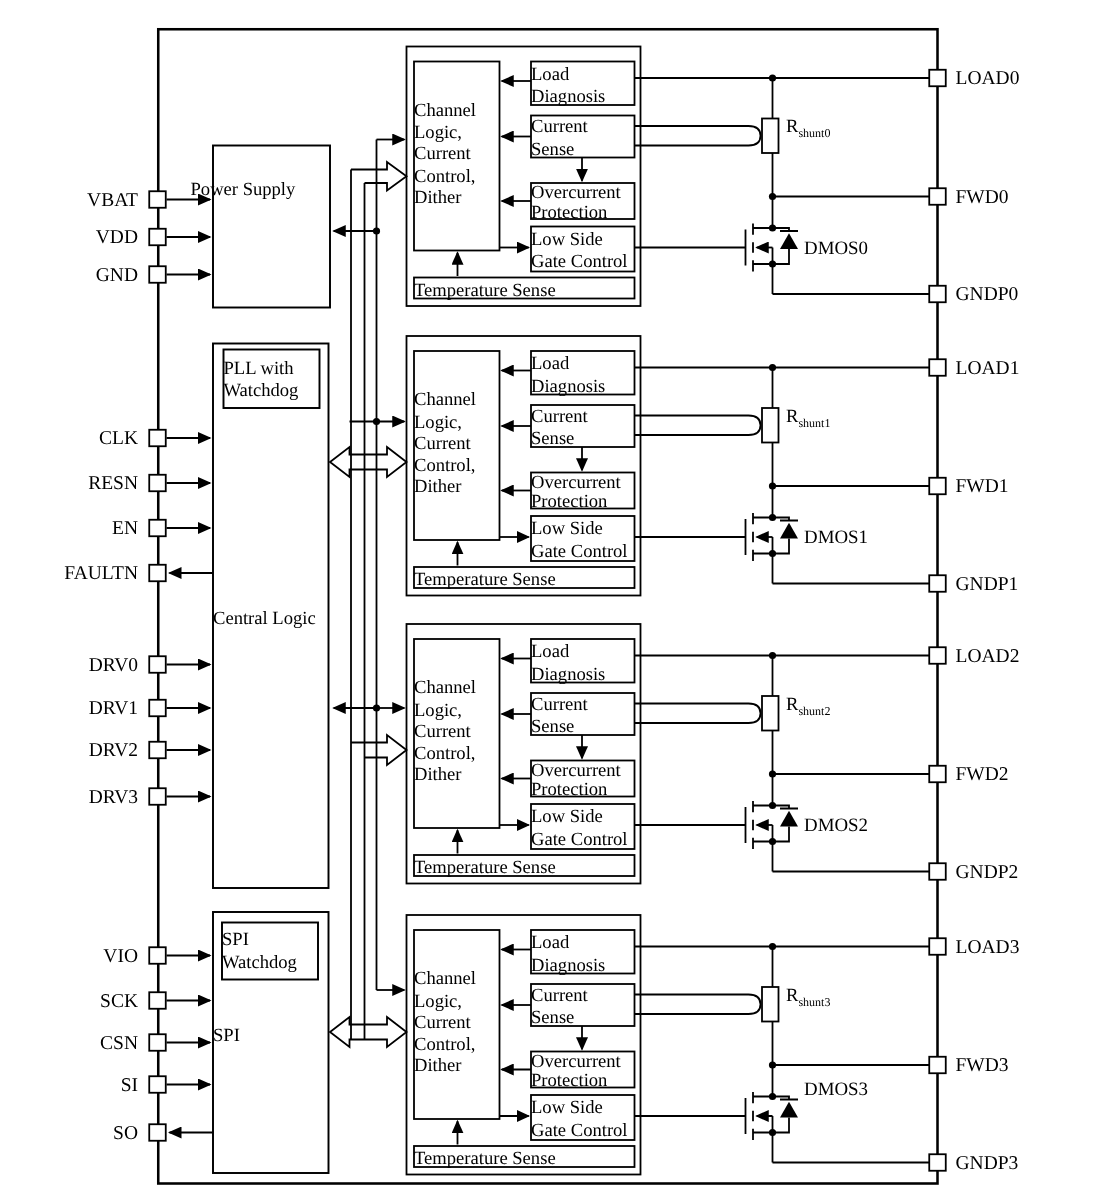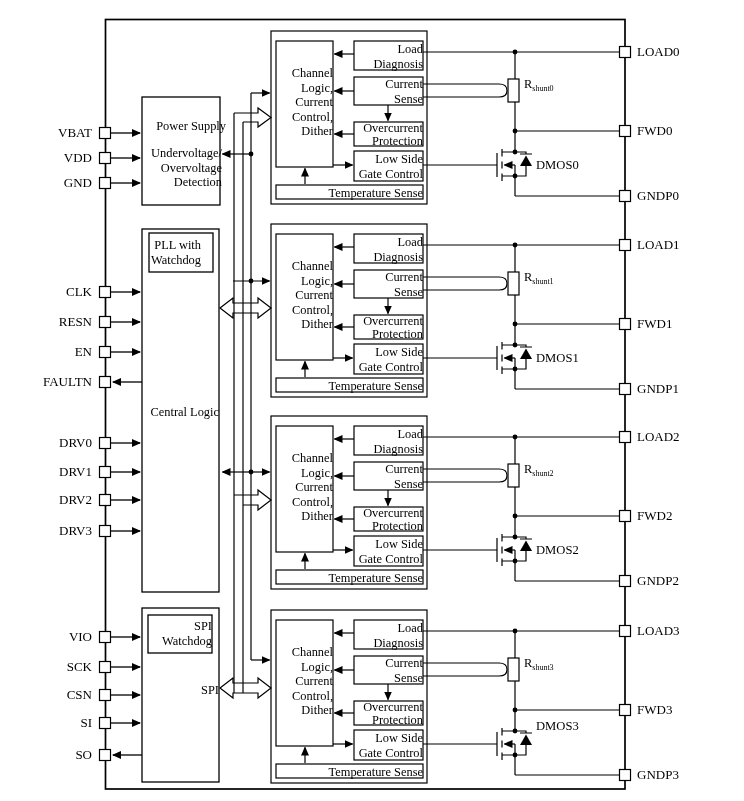--- a/index.html
+++ b/index.html
@@ -4,21 +4,21 @@
 <style>
   html,body{margin:0;padding:0;}
   body{
     width:744px;height:801px;position:relative;background:#ffffff;
     font-family:"Liberation Serif","DejaVu Serif",serif;color:#000;
     overflow:hidden;
   }
   #stage{position:absolute;left:0;top:0;width:744px;height:801px;}
   svg{position:absolute;left:0;top:0;}
   .lbl{
-    position:absolute;white-space:pre-line;text-align:right;
+    position:absolute;white-space:pre-line;text-align:left;
     font-size:12.4px;line-height:14.5px;border-radius:13px;
   }
   .lbl.tight{line-height:12.6px;}
   .pin-l{
     position:absolute;left:14px;width:78px;text-align:right;
     font-size:13px;line-height:16px;
   }
   .pin-r{
     position:absolute;left:637px;width:75px;text-align:left;
     font-size:13px;line-height:16px;
@@ -266,24 +266,21 @@
     <rect x="619.5" y="431.5" width="11" height="11"></rect>
     <rect x="619.5" y="510.5" width="11" height="11"></rect>
     <rect x="619.5" y="575.5" width="11" height="11"></rect>
     <rect x="619.5" y="625.5" width="11" height="11"></rect>
     <rect x="619.5" y="704.5" width="11" height="11"></rect>
     <rect x="619.5" y="769.5" width="11" height="11"></rect>
   </g>
 </svg>
 
 
-<div class="lbl" style="left:142px;top:119px;width:84px">Power Supply</div>
-<div class="lbl" style="left:140px;top:146px;width:82px">Undervoltage/
-Overvoltage
-Detection</div>
+<div class="lbl" style="left:127px;top:119px;width:84px">Power Supply</div>
 <div class="lbl" style="left:149px;top:238px;width:52px">PLL with
 Watchdog</div>
 <div class="lbl" style="left:142px;top:405px;width:77px">Central Logic</div>
 <div class="lbl" style="left:148px;top:619px;width:64px">SPI
 Watchdog</div>
 <div class="lbl" style="left:142px;top:683px;width:77px">SPI</div>
 
 <div class="pin-l" style="top:125px">VBAT</div>
 <div class="pin-l" style="top:150px">VDD</div>
 <div class="pin-l" style="top:175px">GND</div>

